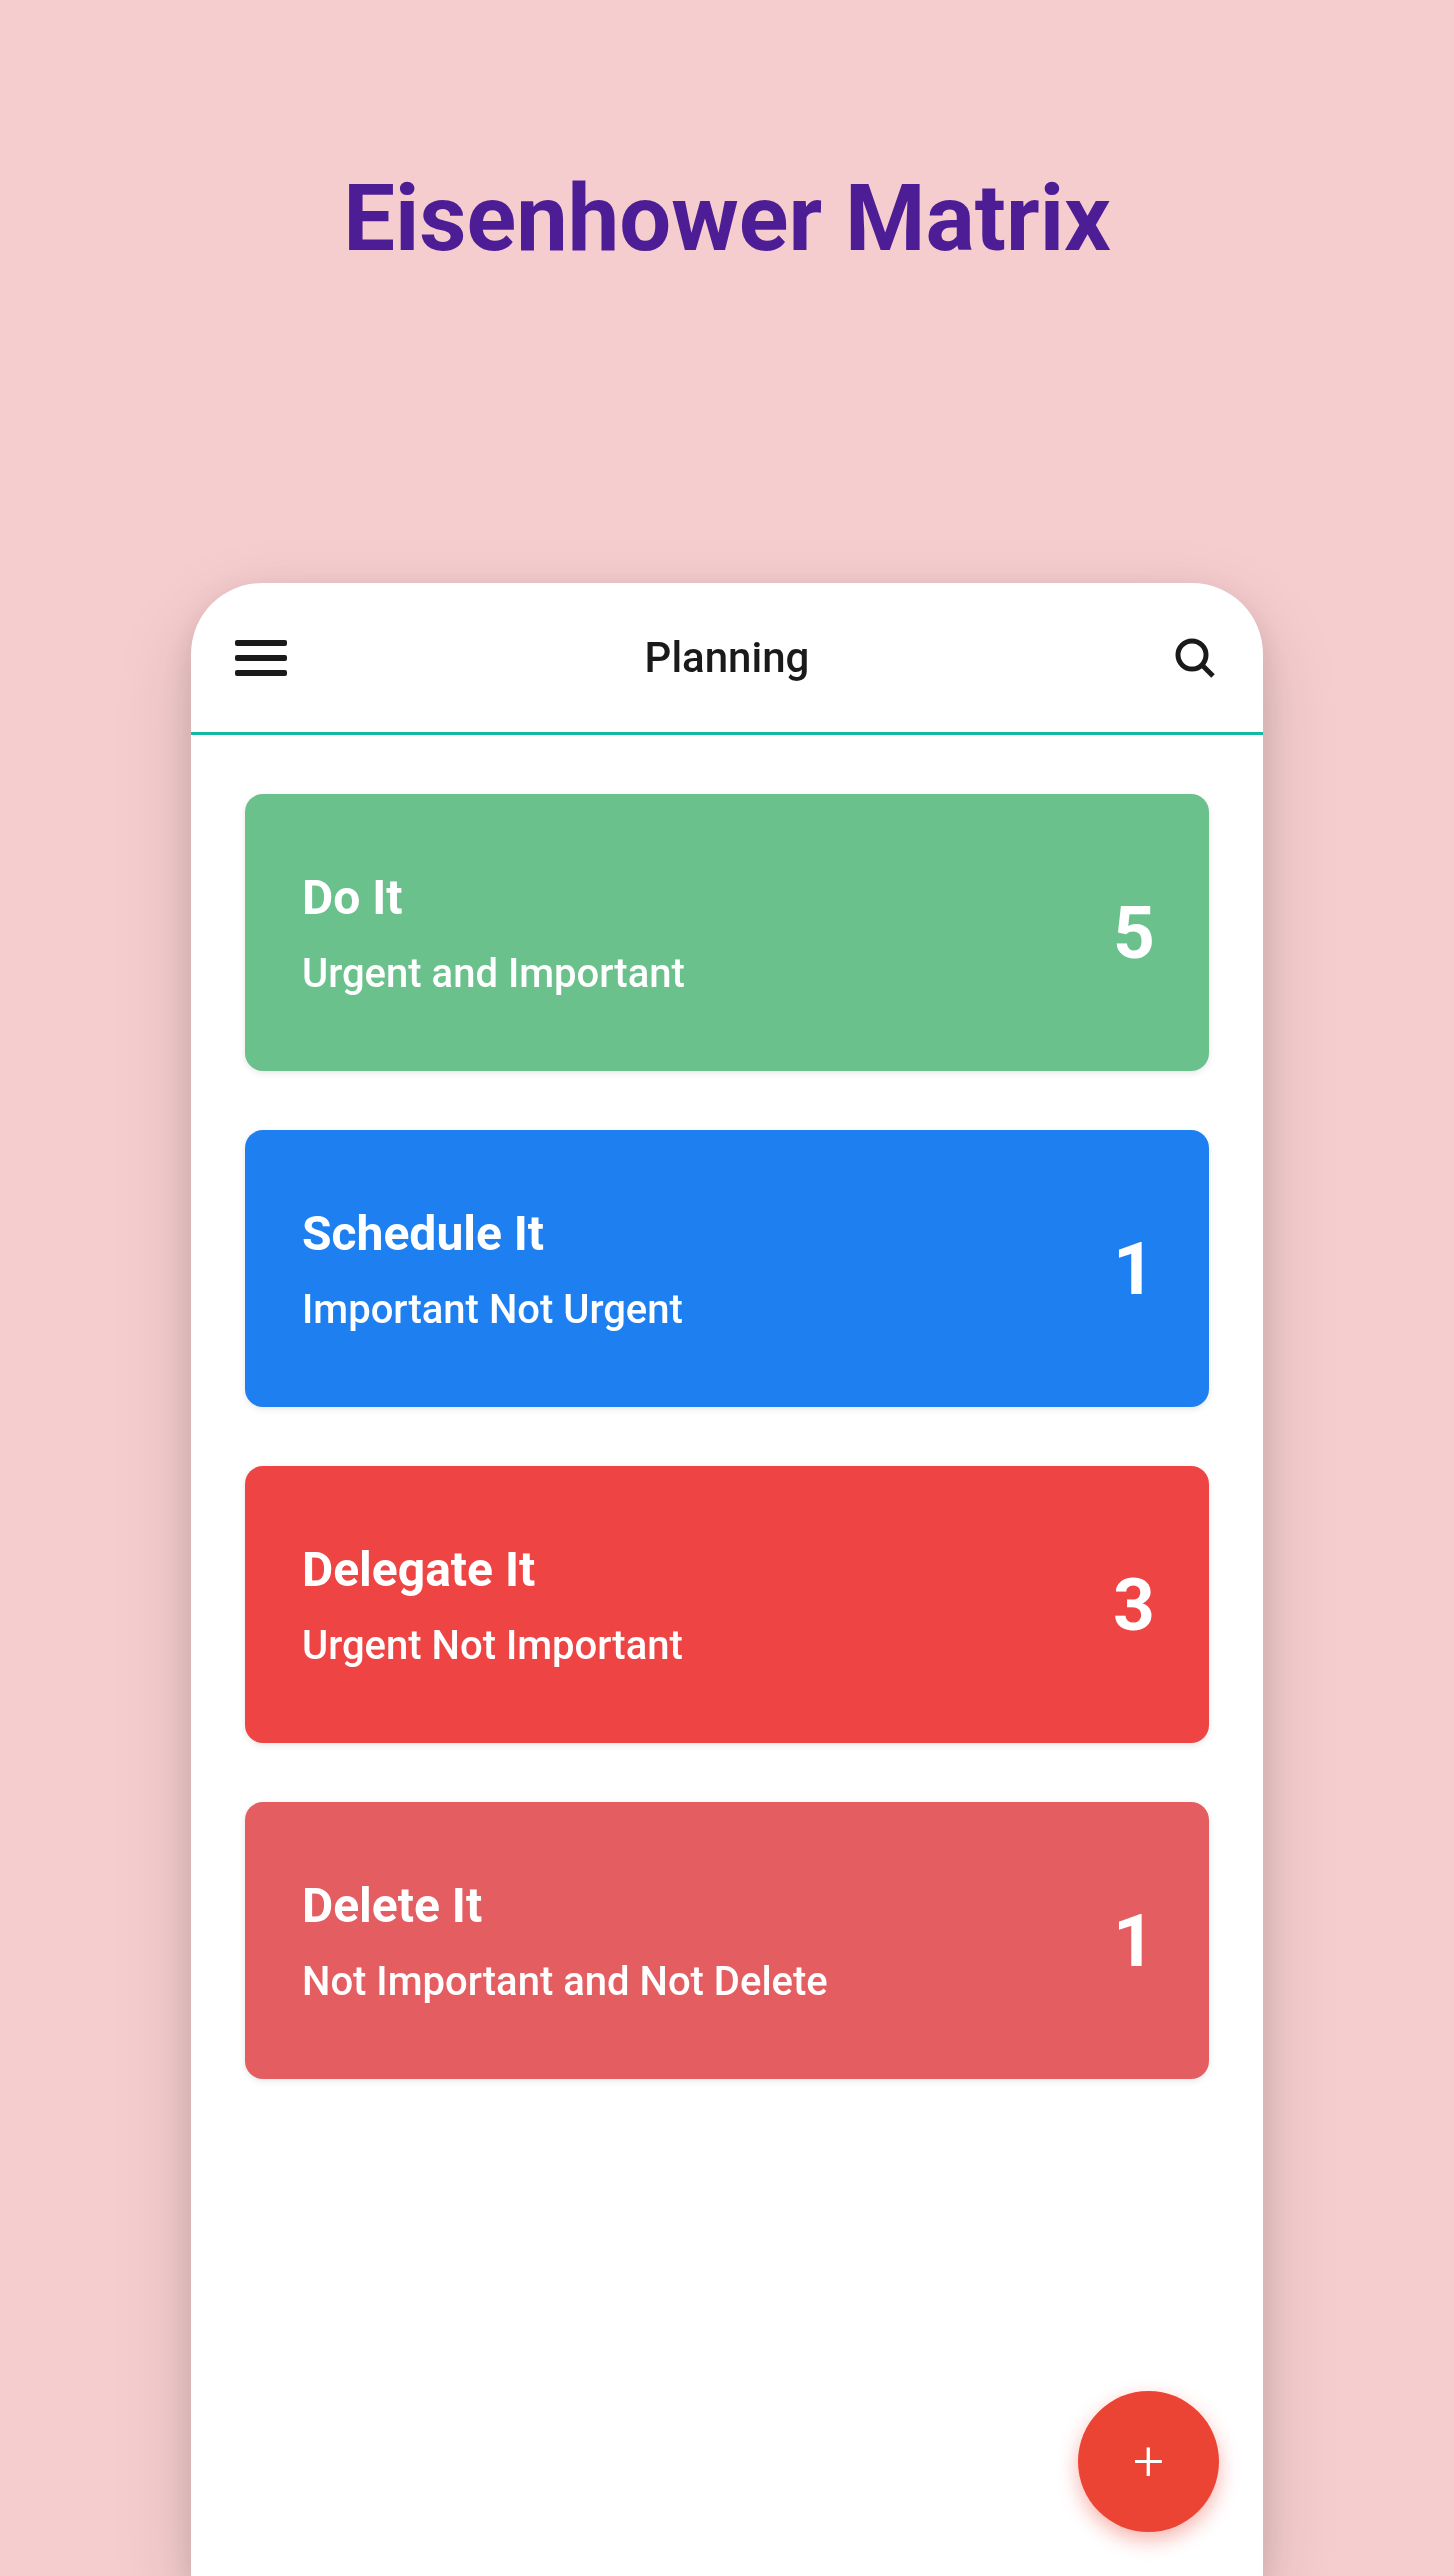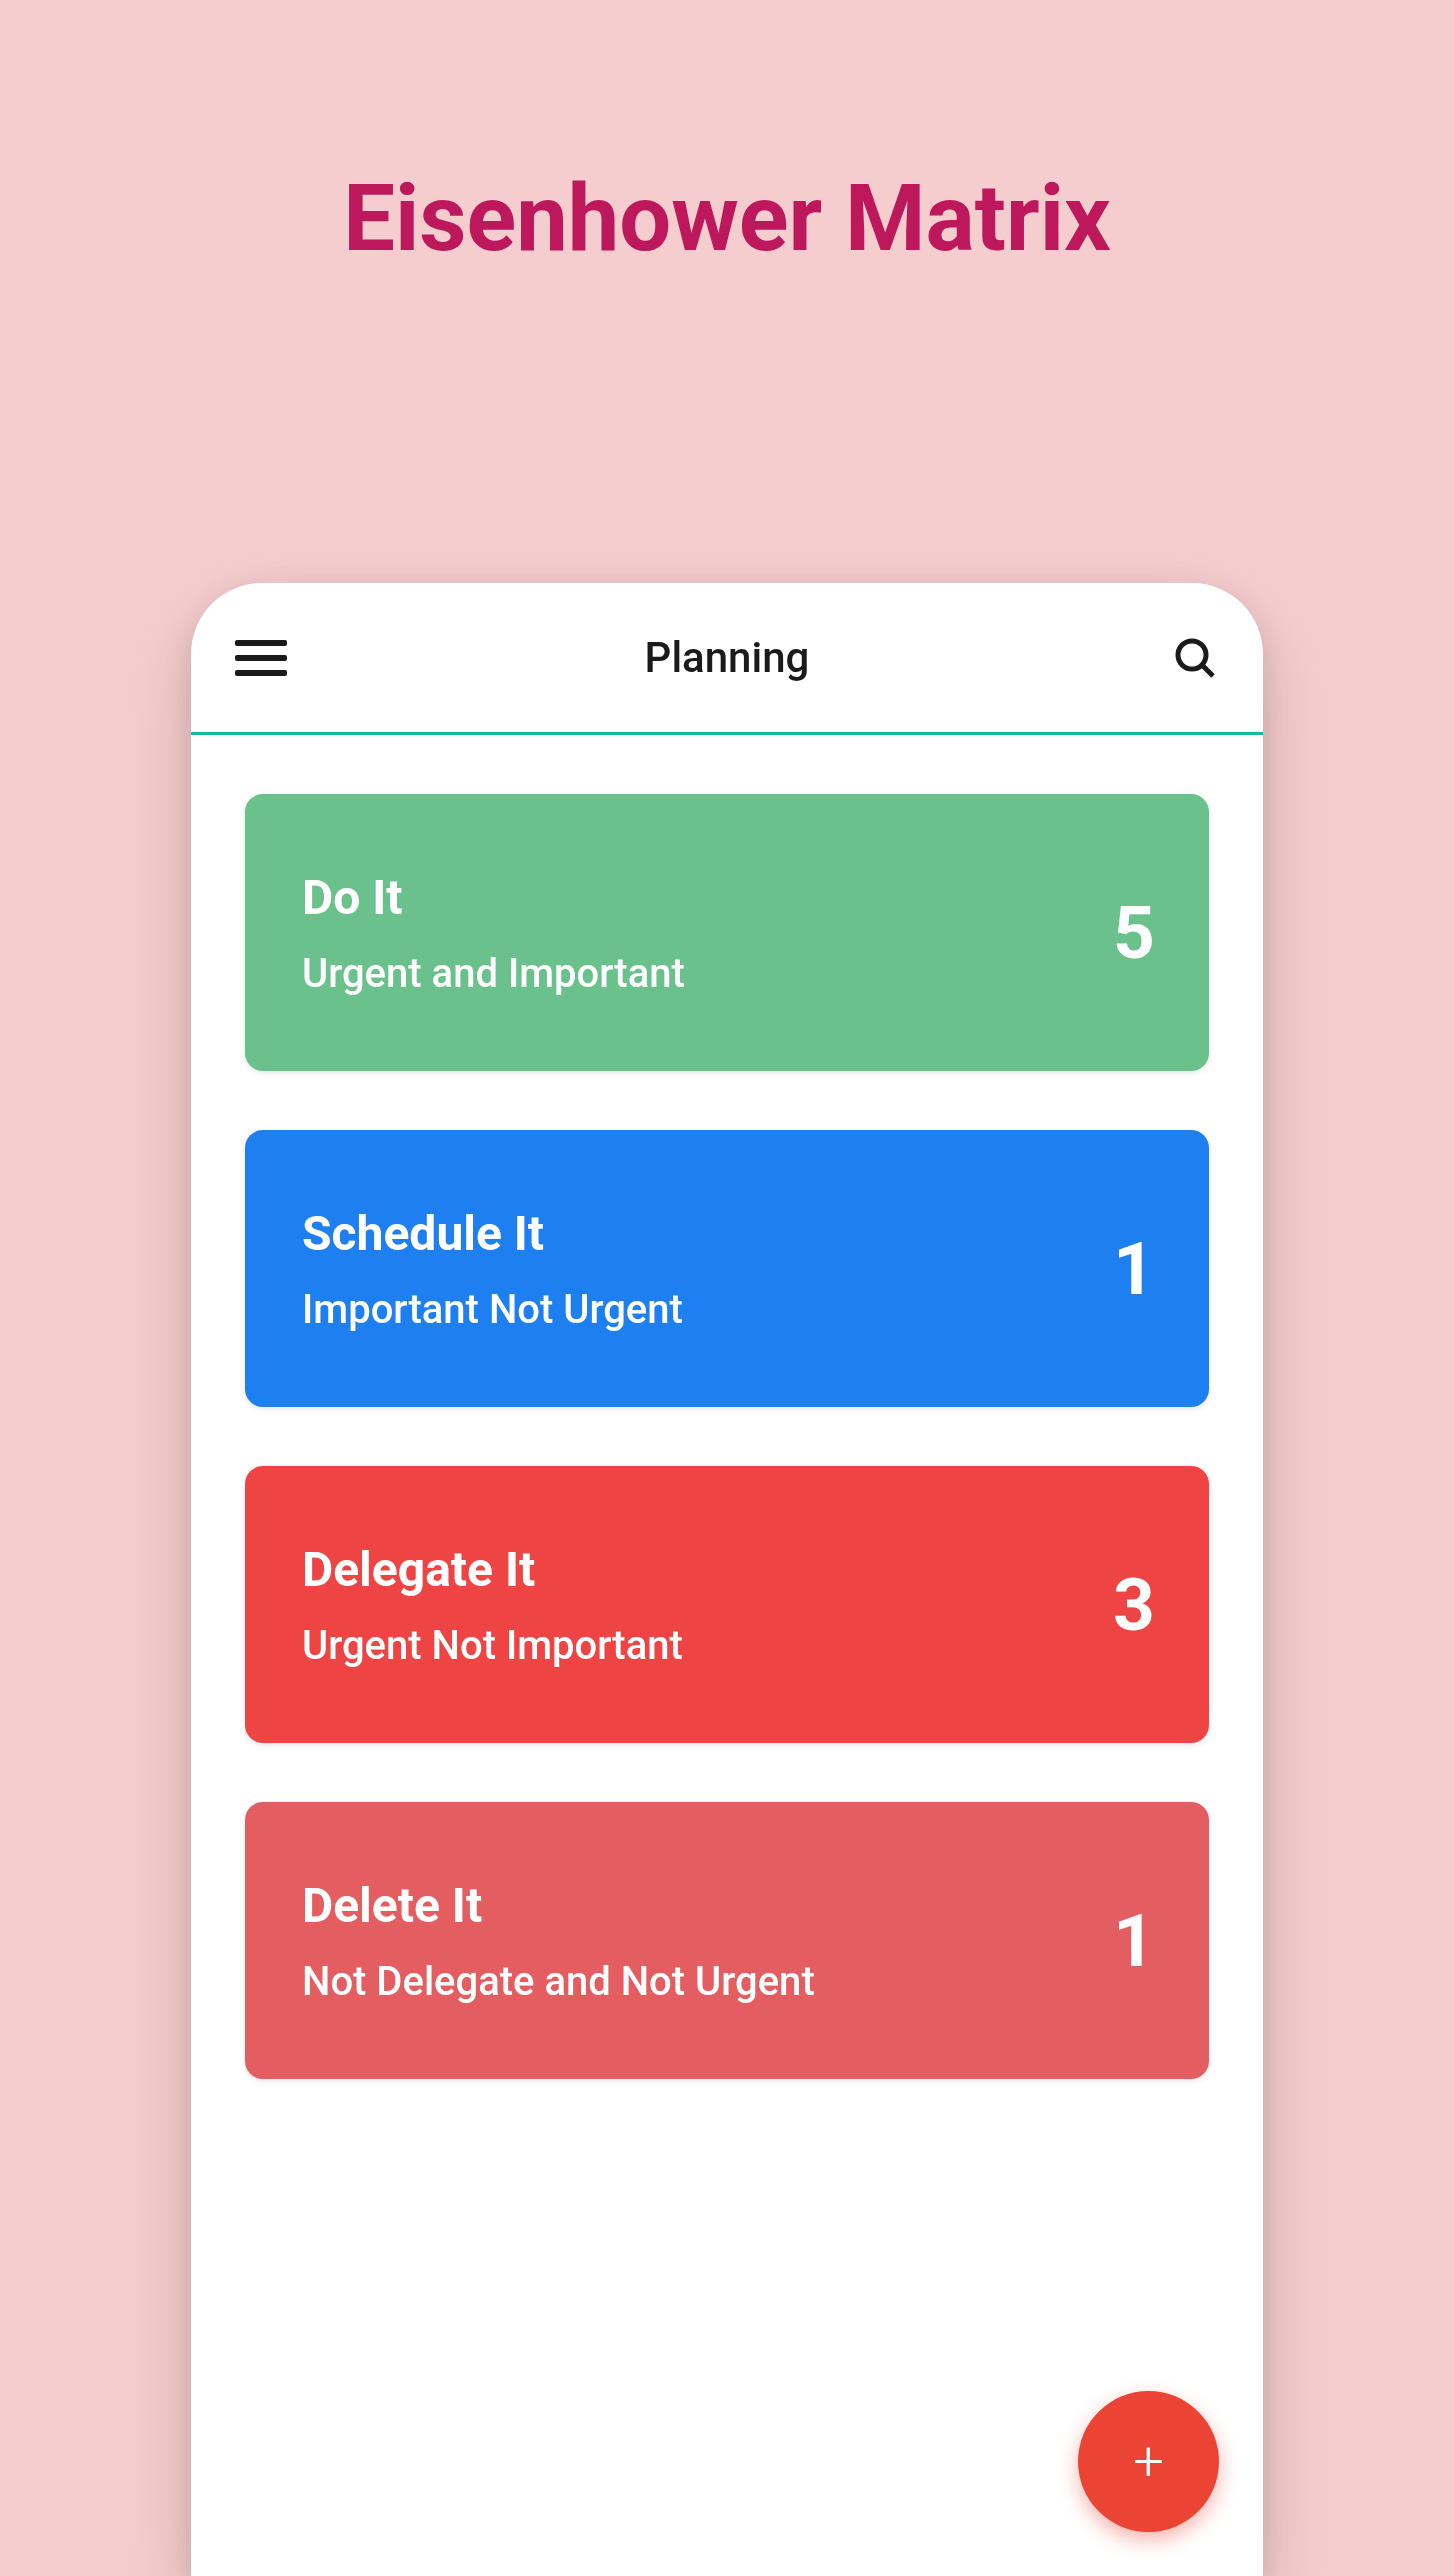--- a/index.html
+++ b/index.html
@@ -11,21 +11,21 @@
       font-family: -apple-system, BlinkMacSystemFont, 'Segoe UI', Roboto, Helvetica, Arial, sans-serif;
       background: #F6CDCE;
       width: 1454px;
       height: 2576px;
       position: relative;
       overflow: hidden;
     }
     .promo-heading {
       text-align: center;
       padding-top: 168px;
-      color: #be185d;
+      color: #4c1d95;
     }
     .promo-title {
       font-size: 92px;
       font-weight: 700;
       line-height: 1.1;
     }
     .promo-subtitle {
       font-size: 86px;
       font-weight: 400;
       line-height: 1.15;
@@ -178,21 +178,21 @@
       <div class="card-text">
         <div class="card-title">Delegate It</div>
         <div class="card-subtitle">Urgent Not Important</div>
       </div>
       <div class="card-count">3</div>
     </div>
 
     <div class="quadrant-card" style="background:#E45E61">
       <div class="card-text">
         <div class="card-title">Delete It</div>
-        <div class="card-subtitle">Not Delegate and Not Urgent</div>
+        <div class="card-subtitle">Not Important and Not Delete</div>
       </div>
       <div class="card-count">1</div>
     </div>
   </div>
 
   <div class="fab">
     <span class="fab-plus">+</span>
   </div>
 </div>
 

